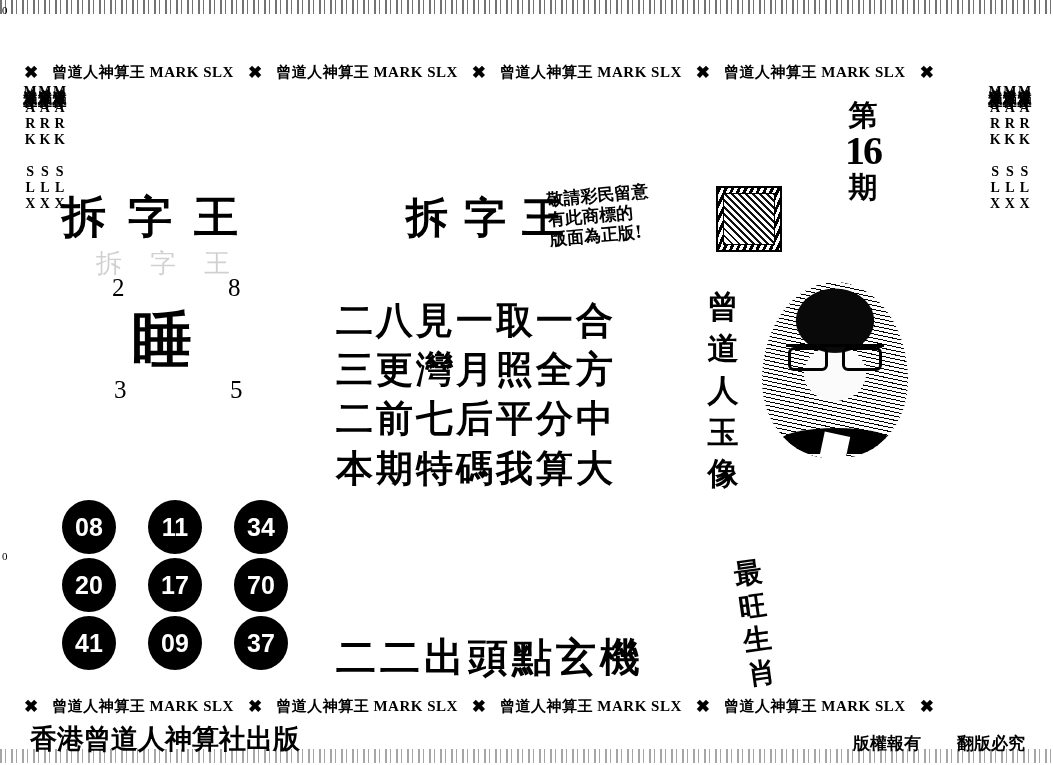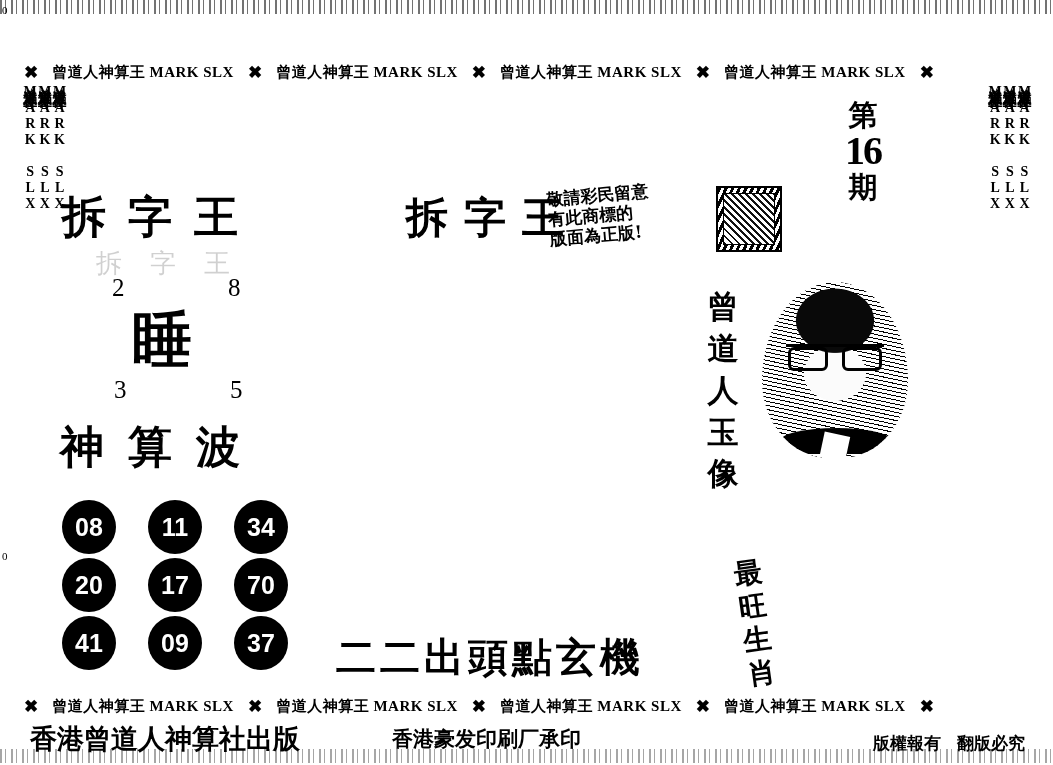--- a/index.html
+++ b/index.html
@@ -115,21 +115,21 @@
   .zz-label span{display:block;}
   .zz-animals{position:absolute;left:784px;top:560px;font-size:62px;font-weight:bold;
     letter-spacing:4px;font-family:"DejaVu Serif",serif;}
 
   
   .f-left{position:absolute;left:30px;bottom:8px;font-size:27px;font-weight:bold;
     font-family:"DejaVu Serif",serif;}
   .f-mid{position:absolute;left:392px;bottom:12px;font-size:21px;font-weight:bold;
     font-family:"DejaVu Serif",serif;}
   .f-right{position:absolute;right:28px;bottom:10px;font-size:17px;font-weight:bold;
-    display:flex;gap:16px;font-family:"DejaVu Serif",serif;}
+    display:flex;gap:36px;font-family:"DejaVu Serif",serif;}
 </style>
 </head>
 <body>
 
 <div class="page">
 
   <div class="edge-noise top"></div>
   <div class="edge-noise bot"></div>
 
   <div class="corner-mark" style="left:2px;top:4px">0</div>
@@ -188,34 +188,39 @@
   <div class="stamp">
     <div class="inner"></div>
   </div>
 
   <div class="pz-num" style="left:112px;top:274px">2</div>
   <div class="pz-num" style="left:228px;top:274px">8</div>
   <div class="pz-big">睡</div>
   <div class="pz-num" style="left:114px;top:376px">3</div>
   <div class="pz-num" style="left:230px;top:376px">5</div>
 
-  <div class="sab">神算波</div>
 
   <div class="balls">
     <div class="ball">08</div>
     <div class="ball">11</div>
     <div class="ball">34</div>
     <div class="ball">20</div>
     <div class="ball">17</div>
     <div class="ball">70</div>
     <div class="ball">41</div>
     <div class="ball">09</div>
     <div class="ball">37</div>
   </div>
 
+  <div class="poem">
+    <div>二八見一取一合</div>
+    <div>三更灣月照全方</div>
+    <div>二前七后平分中</div>
+    <div>本期特碼我算大</div>
+  </div>
 
   <div class="tmline">二二出頭點玄機</div>
 
   <div class="pcol">
     <span>曾</span>
     <span>道</span>
     <span>人</span>
     <span>玉</span>
     <span>像</span>
   </div>
@@ -227,19 +232,18 @@
   </div>
 
   <div class="zz-label">
     <span>最</span>
     <span>旺</span>
     <span>生</span>
     <span>肖</span>
   </div>
 
   <div class="f-left">香港曾道人神算社出版</div>
-  <div class="f-mid">香港豪发印刷厂承印</div>
   <div class="f-right">
     <span>版權報有</span>
     <span>翻版必究</span>
   </div>
 
 </div>
 
 </body></html>

